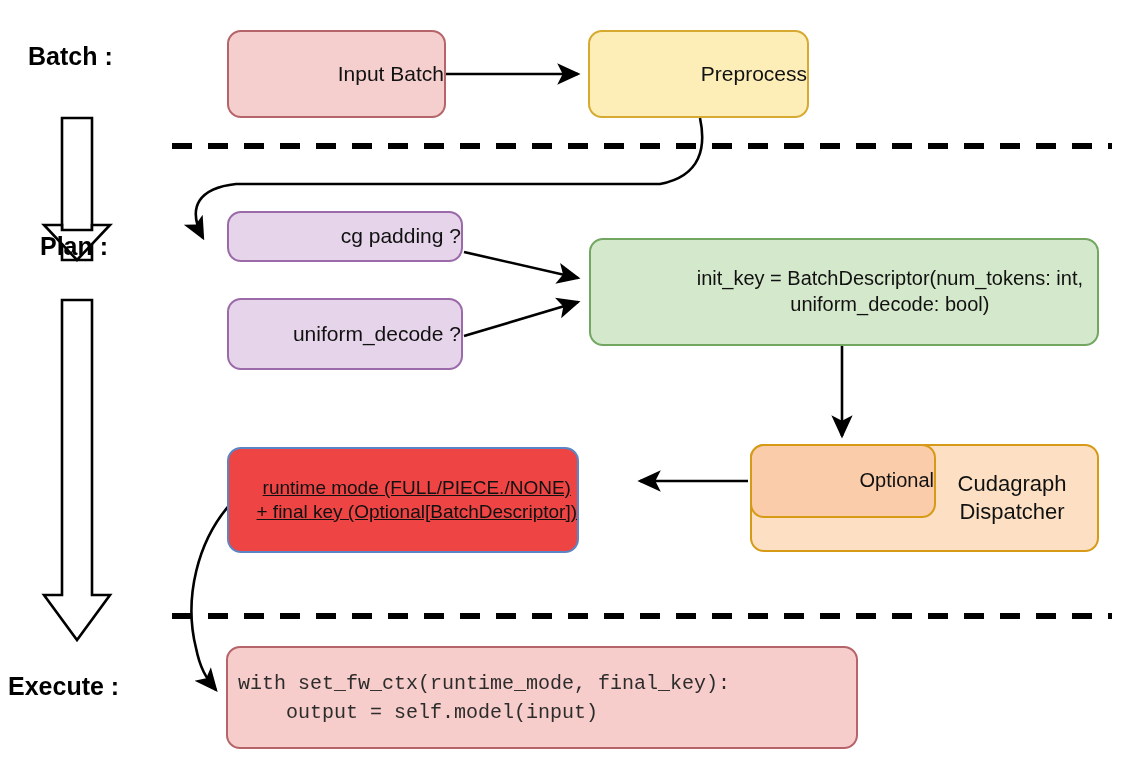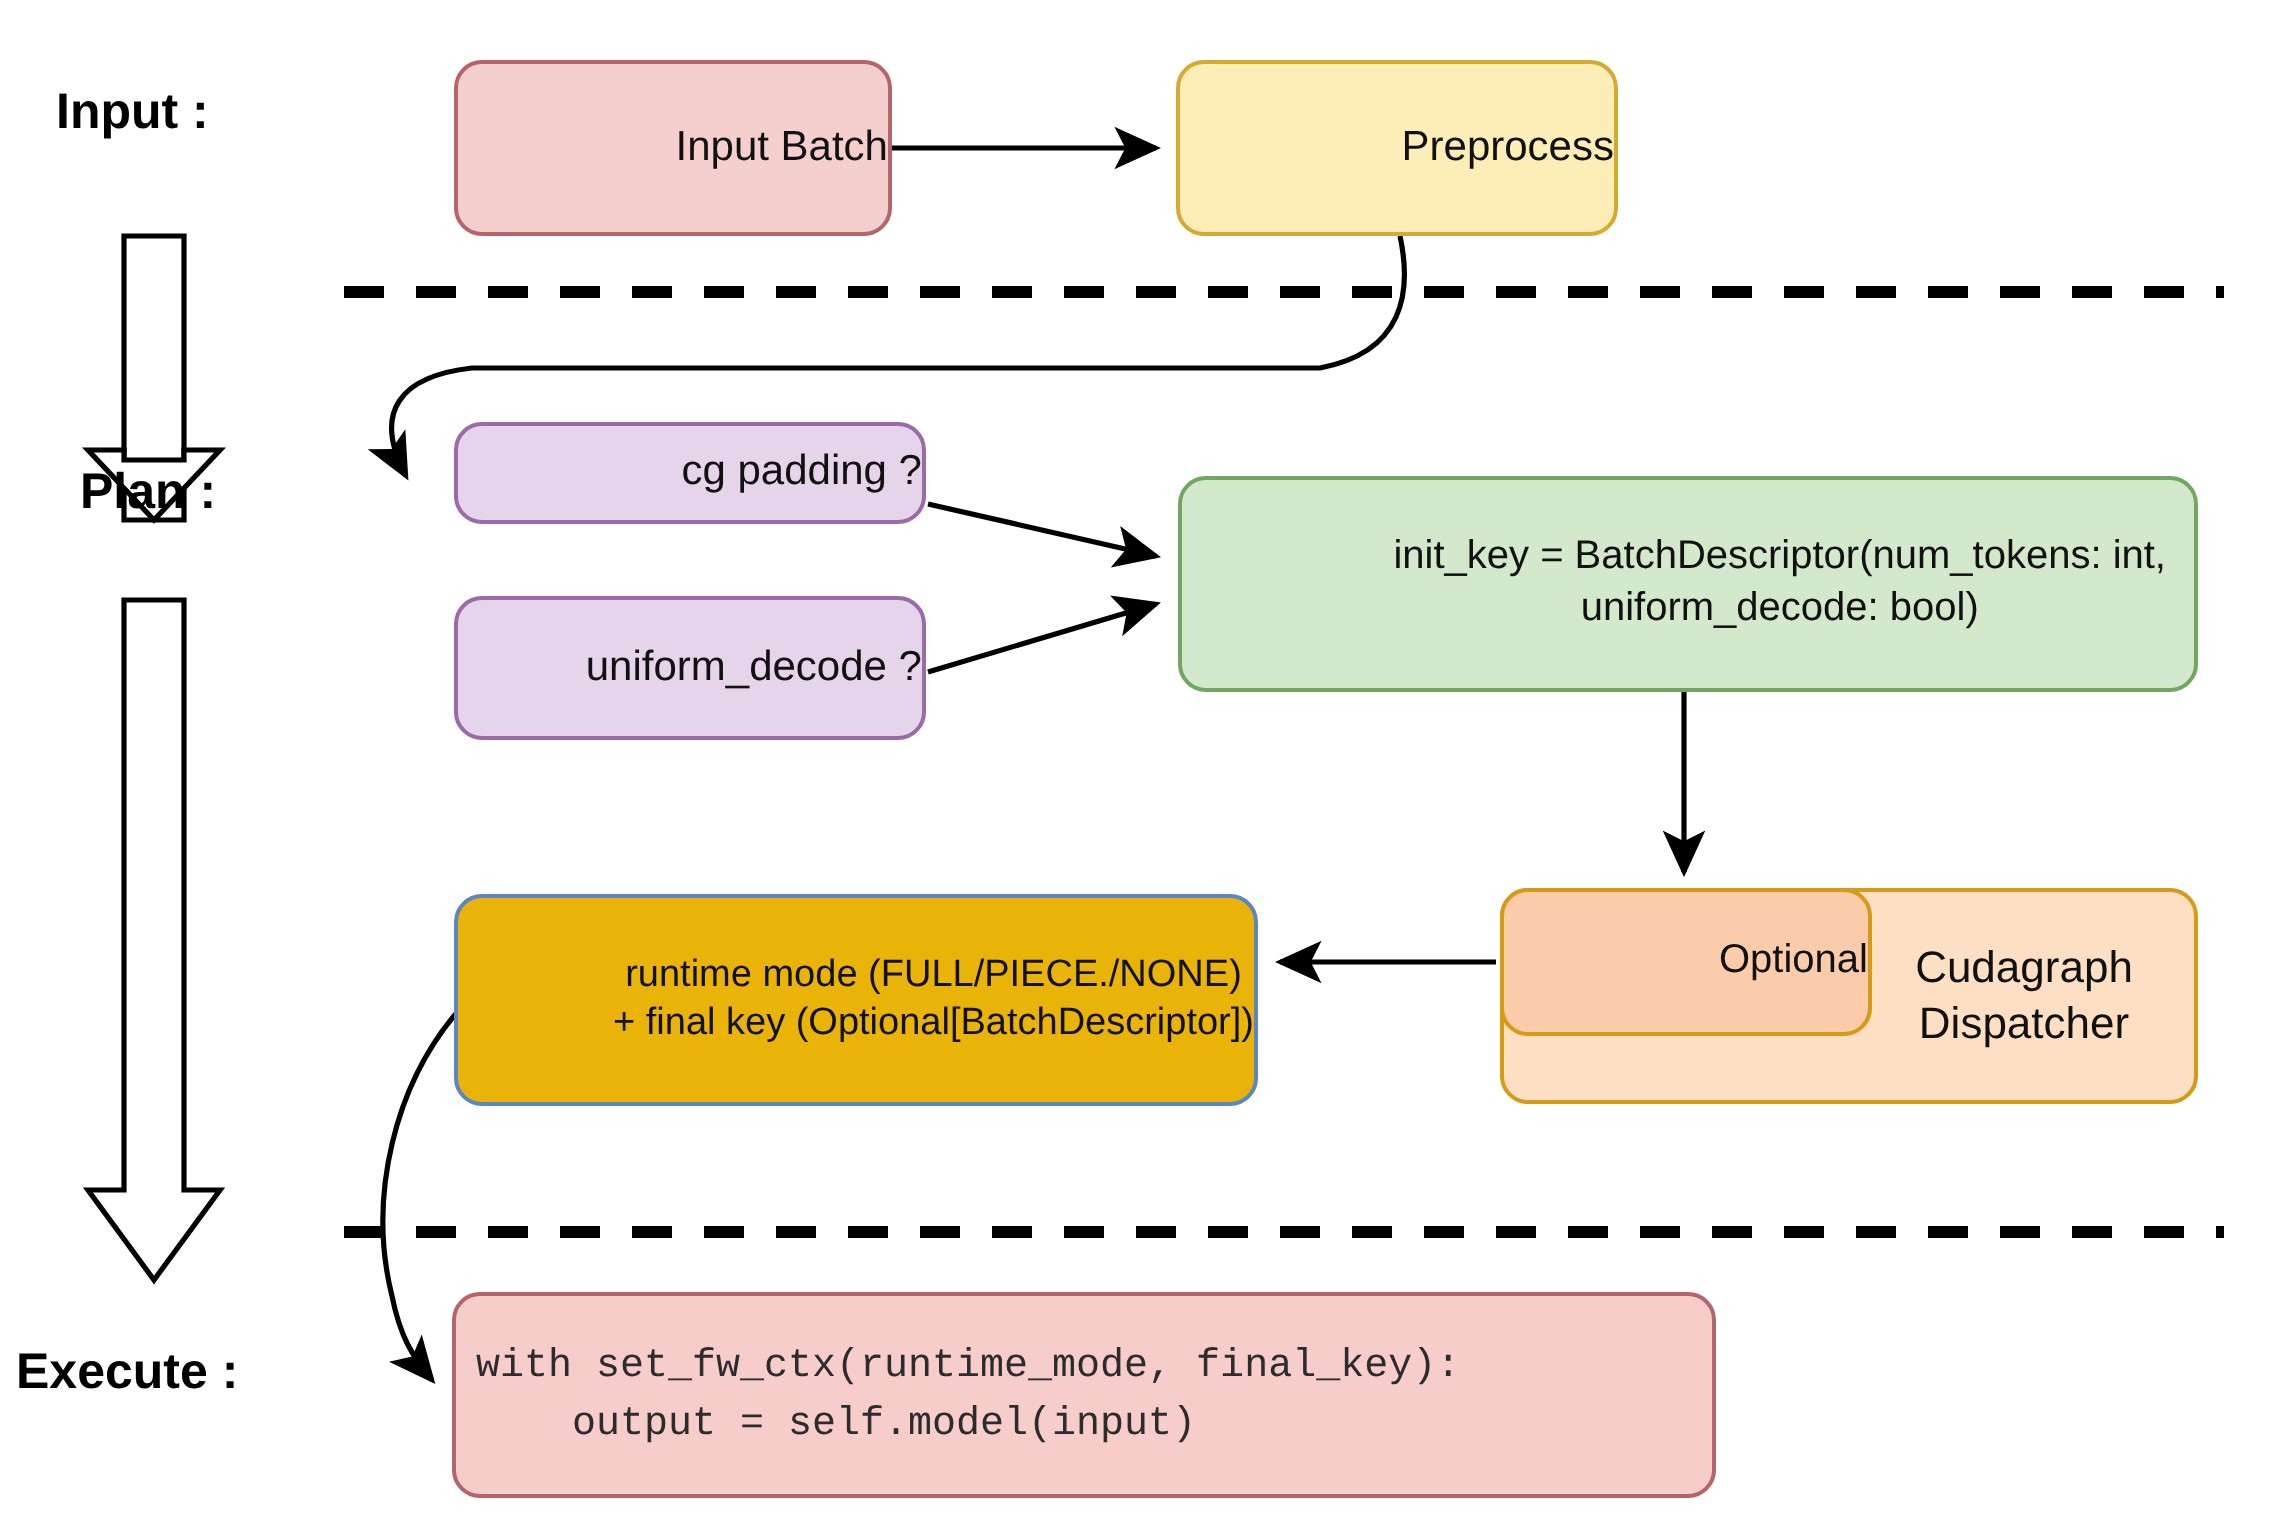--- a/index.html
+++ b/index.html
@@ -77,24 +77,25 @@
     font-size: 21px;
   }
   .n-init-key {
     left: 589px; top: 238px; width: 510px; height: 108px;
     background: #d4e8cb;
     border-color: #72a762;
     font-size: 20px;
     padding: 0 14px;
   }
   .n-runtime-mode {
-    left: 227px; top: 447px; width: 402px; height: 106px;
-    background: #eab308;
+    left: 227px; top: 447px; width: 352px; height: 106px;
+    background: #ef4444;
     border-color: #5b85c4;
     font-size: 19px;
+    text-decoration: underline;
   }
   .n-cudagraph-dispatcher {
     left: 750px; top: 444px; width: 349px; height: 108px;
     background: #fde0c3;
     border-color: #d79a17;
     font-size: 22px;
     align-items: center;
     justify-content: flex-end;
   }
   .n-cudagraph-dispatcher span {
@@ -152,21 +153,21 @@
 
     <line x1="464" y1="336" x2="578" y2="302" stroke="#000000" stroke-width="2.6" marker-end="url(#ah)"></line>
 
     <line x1="842" y1="346" x2="842" y2="436" stroke="#000000" stroke-width="2.6" marker-end="url(#ah)"></line>
 
     <line x1="748" y1="481" x2="640" y2="481" stroke="#000000" stroke-width="2.6" marker-end="url(#ah)"></line>
 
     <path d="M234,500 C196,540 184,600 196,648 C200,668 206,678 216,690" fill="none" stroke="#000000" stroke-width="2.6" marker-end="url(#ah)"></path>
   </svg>
 
-  <div class="stage-label lbl-input">Input :</div>
+  <div class="stage-label lbl-input">Batch :</div>
   <div class="stage-label lbl-plan">Plan :</div>
   <div class="stage-label lbl-execute">Execute :</div>
 
   <div class="node n-input-batch">
     <span>Input Batch</span>
   </div>
 
   <div class="node n-preprocess">
     <span>Preprocess</span>
   </div>

